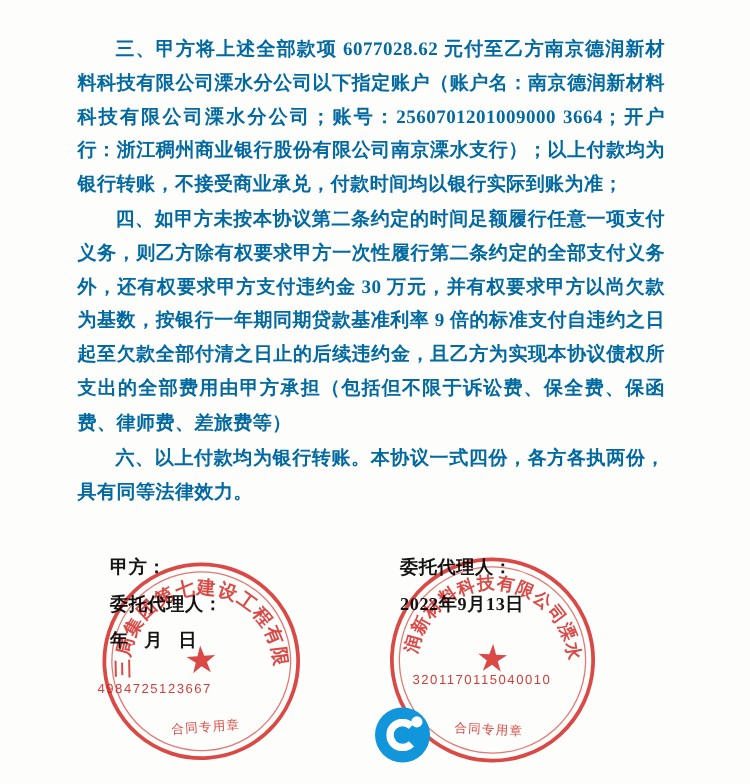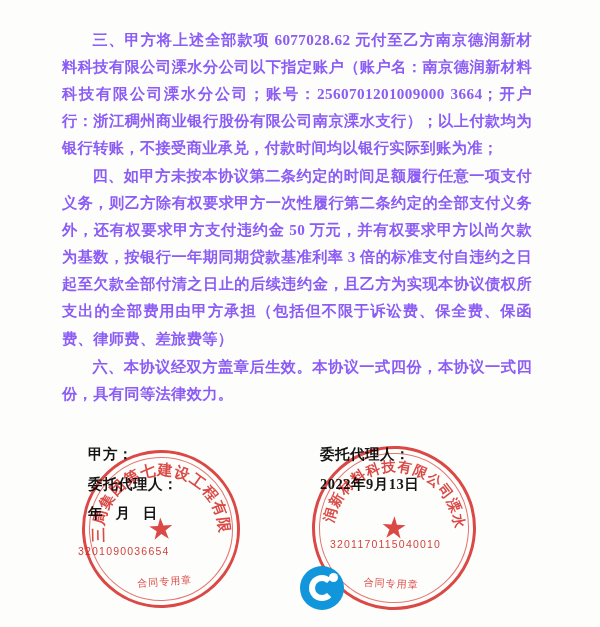--- a/index.html
+++ b/index.html
@@ -27,21 +27,21 @@
     width: 470px;
   }
   .para {
     font-size: 15.2px;
     line-height: 1.78;
     letter-spacing: 0.4px;
     text-align: justify;
     text-justify: inter-ideograph;
     margin: 0 0 1px 0;
     font-weight: 600;
-    color: #8b5cf6;
+    color: #0369a1;
   }
   .indent {
     text-indent: 2em;
   }
   .sign-area {
     position: absolute;
     left: 62px;
     top: 440px;
     width: 478px;
     height: 130px;
@@ -185,22 +185,22 @@
     margin-top: 3px;
   }
 </style>
 </head>
 <body>
 
 <div class="page">
 
   <div class="doc-body">
     <p class="para indent">三、甲方将上述全部款项 6077028.62 元付至乙方南京德润新材料科技有限公司溧水分公司以下指定账户（账户名：南京德润新材料科技有限公司溧水分公司；账号：2560701201009000 3664；开户行：浙江稠州商业银行股份有限公司南京溧水支行）；以上付款均为银行转账，不接受商业承兑，付款时间均以银行实际到账为准；</p>
-    <p class="para indent">四、如甲方未按本协议第二条约定的时间足额履行任意一项支付义务，则乙方除有权要求甲方一次性履行第二条约定的全部支付义务外，还有权要求甲方支付违约金 50 万元，并有权要求甲方以尚欠款为基数，按银行一年期同期贷款基准利率 3 倍的标准支付自违约之日起至欠款全部付清之日止的后续违约金，且乙方为实现本协议债权所支出的全部费用由甲方承担（包括但不限于诉讼费、保全费、保函费、律师费、差旅费等）</p>
-    <p class="para indent">六、本协议经双方盖章后生效。本协议一式四份，本协议一式四份，具有同等法律效力。</p>
+    <p class="para indent">四、如甲方未按本协议第二条约定的时间足额履行任意一项支付义务，则乙方除有权要求甲方一次性履行第二条约定的全部支付义务外，还有权要求甲方支付违约金 30 万元，并有权要求甲方以尚欠款为基数，按银行一年期同期贷款基准利率 9 倍的标准支付自违约之日起至欠款全部付清之日止的后续违约金，且乙方为实现本协议债权所支出的全部费用由甲方承担（包括但不限于诉讼费、保全费、保函费、律师费、差旅费等）</p>
+    <p class="para indent">六、以上付款均为银行转账。本协议一式四份，各方各执两份，具有同等法律效力。</p>
   </div>
 
   <div class="sign-area">
 
     <div class="sign-col left">
       <div class="sign-line">甲方：</div>
       <div class="sign-line">委托代理人：</div>
       <div class="sign-line">年   月   日</div>
     </div>
 
@@ -236,21 +236,21 @@
             <textPath href="#arcB" startOffset="50%" text-anchor="middle">南京德润新材料科技有限公司溧水分公司</textPath>
           </text>
         </svg>
       </div>
       <div class="star">★</div>
       <div class="bottom-code">合同专用章</div>
     </div>
 
   </div>
 
-  <div class="stamp-code-line" id="code-left">3201090036654</div>
+  <div class="stamp-code-line" id="code-left">4984725123667</div>
   <div class="stamp-code-line" id="code-right">3201170115040010</div>
 
   <div class="watermark">
     <div class="wm-logo">
       <div class="c-gap"></div>
       <div class="dot"></div>
     </div>
   </div>
 
 </div>

